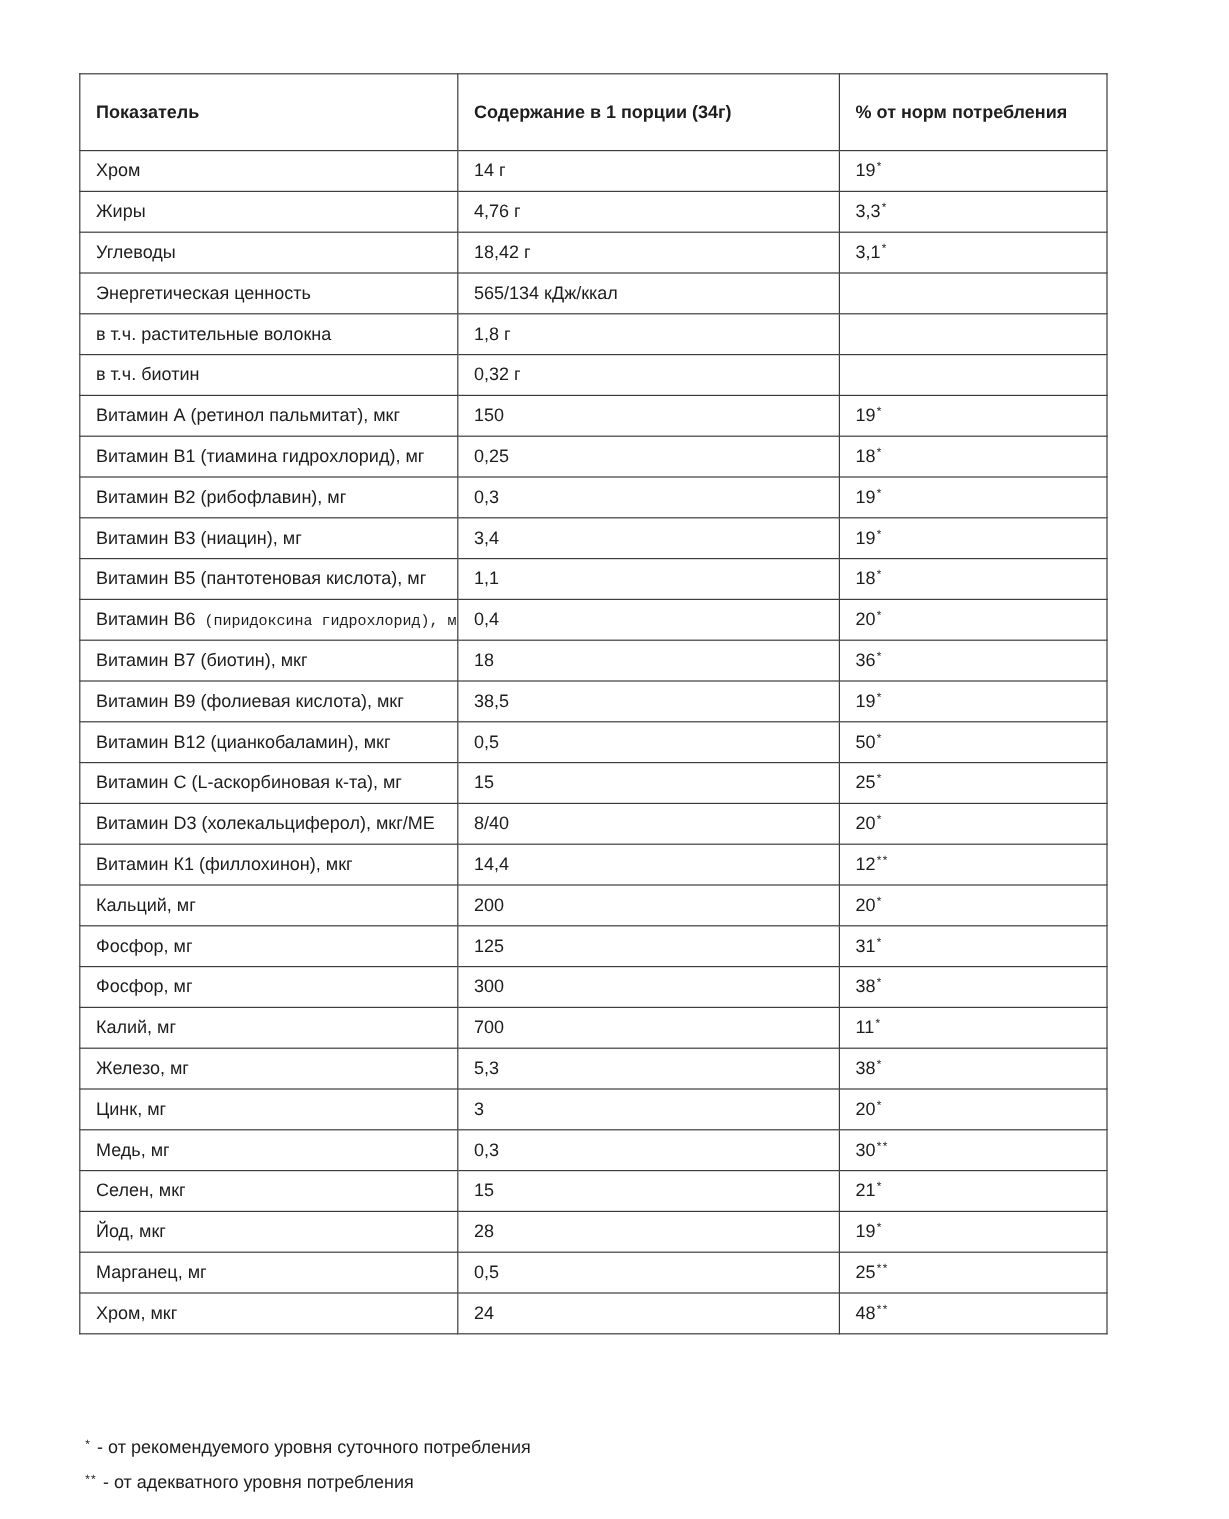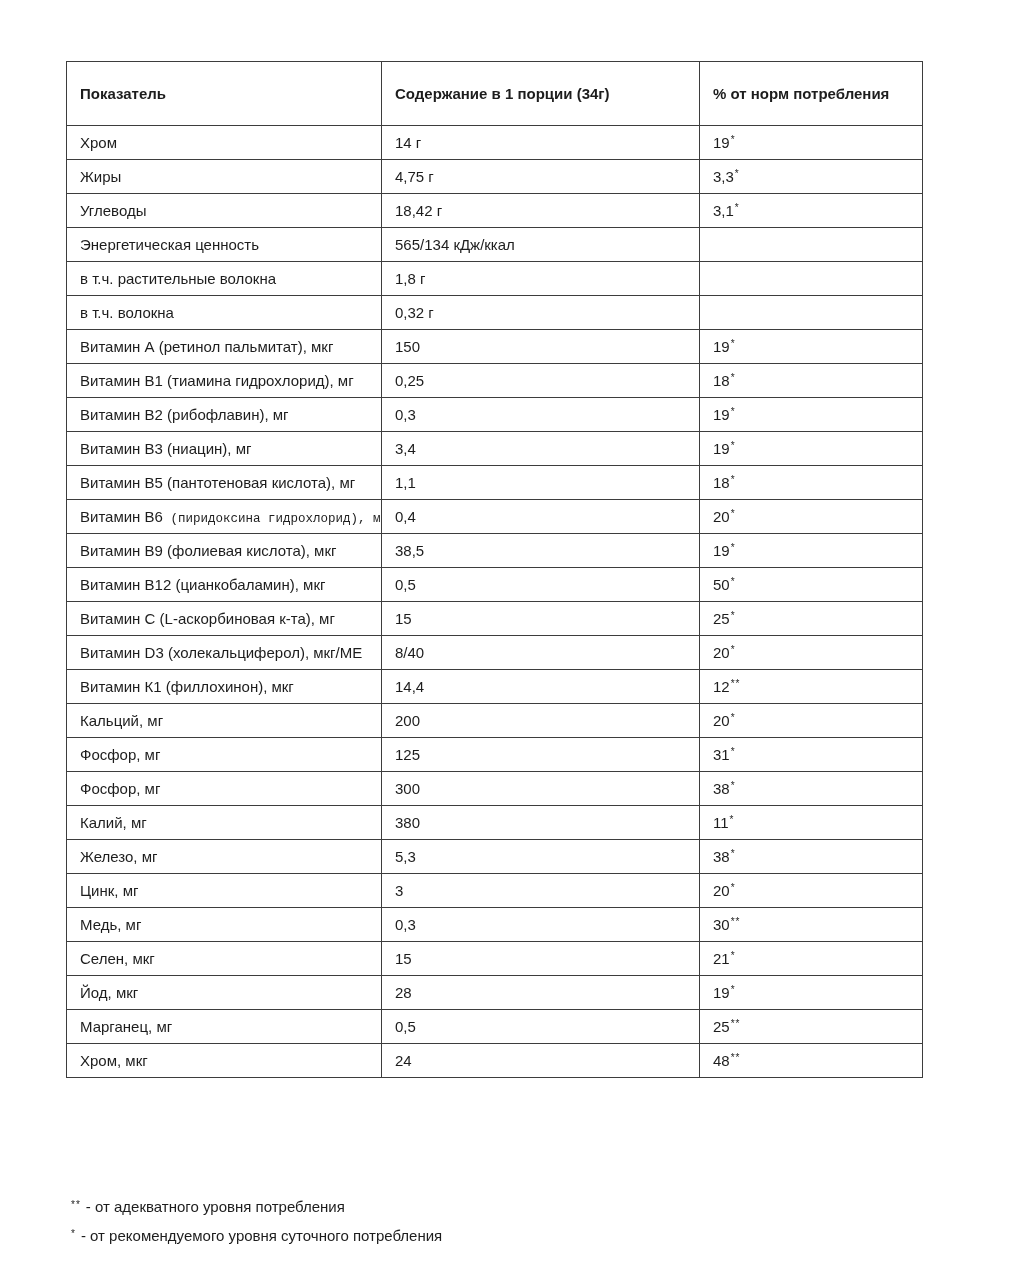--- a/index.html
+++ b/index.html
@@ -74,40 +74,40 @@
       </tr>
     </thead>
     <tbody>
         <tr>
           <td>Хром</td>
           <td>14 г</td>
           <td>19<span class="mark">*</span></td>
         </tr>
         <tr>
           <td>Жиры</td>
-          <td>4,75 г</td>
+          <td>4,76 г</td>
           <td>3,3<span class="mark">*</span></td>
         </tr>
         <tr>
           <td>Углеводы</td>
           <td>18,42 г</td>
           <td>3,1<span class="mark">*</span></td>
         </tr>
         <tr>
           <td>Энергетическая ценность</td>
           <td>565/134 кДж/ккал</td>
           <td></td>
         </tr>
         <tr>
           <td>в т.ч. растительные волокна</td>
           <td>1,8 г</td>
           <td></td>
         </tr>
         <tr>
-          <td>в т.ч. волокна</td>
+          <td>в т.ч. биотин</td>
           <td>0,32 г</td>
           <td></td>
         </tr>
         <tr>
           <td>Витамин А (ретинол пальмитат), мкг</td>
           <td>150</td>
           <td>19<span class="mark">*</span></td>
         </tr>
         <tr>
           <td>Витамин В1 (тиамина гидрохлорид), мг</td>
@@ -128,20 +128,25 @@
           <td>Витамин В5 (пантотеновая кислота), мг</td>
           <td>1,1</td>
           <td>18<span class="mark">*</span></td>
         </tr>
         <tr>
           <td>Витамин В6<span class="small"> (пиридоксина гидрохлорид), мг</span></td>
           <td>0,4</td>
           <td>20<span class="mark">*</span></td>
         </tr>
         <tr>
+          <td>Витамин В7 (биотин), мкг</td>
+          <td>18</td>
+          <td>36<span class="mark">*</span></td>
+        </tr>
+        <tr>
           <td>Витамин В9 (фолиевая кислота), мкг</td>
           <td>38,5</td>
           <td>19<span class="mark">*</span></td>
         </tr>
         <tr>
           <td>Витамин В12 (цианкобаламин), мкг</td>
           <td>0,5</td>
           <td>50<span class="mark">*</span></td>
         </tr>
         <tr>
@@ -169,21 +174,21 @@
           <td>125</td>
           <td>31<span class="mark">*</span></td>
         </tr>
         <tr>
           <td>Фосфор, мг</td>
           <td>300</td>
           <td>38<span class="mark">*</span></td>
         </tr>
         <tr>
           <td>Калий, мг</td>
-          <td>380</td>
+          <td>700</td>
           <td>11<span class="mark">*</span></td>
         </tr>
         <tr>
           <td>Железо, мг</td>
           <td>5,3</td>
           <td>38<span class="mark">*</span></td>
         </tr>
         <tr>
           <td>Цинк, мг</td>
           <td>3</td>
@@ -212,20 +217,20 @@
         <tr>
           <td>Хром, мкг</td>
           <td>24</td>
           <td>48<span class="mark">**</span></td>
         </tr>
       </tbody>
   </table>
 
   <div class="footnotes">
     <div class="footnote">
+      <span class="fn-mark">*</span><span>- от рекомендуемого уровня суточного потребления</span>
+    </div>
+    <div class="footnote">
       <span class="fn-mark">**</span><span>- от адекватного уровня потребления</span>
     </div>
-    <div class="footnote">
-      <span class="fn-mark">*</span><span>- от рекомендуемого уровня суточного потребления</span>
-    </div>
   </div>
 
 </div>
 
 </body></html>

